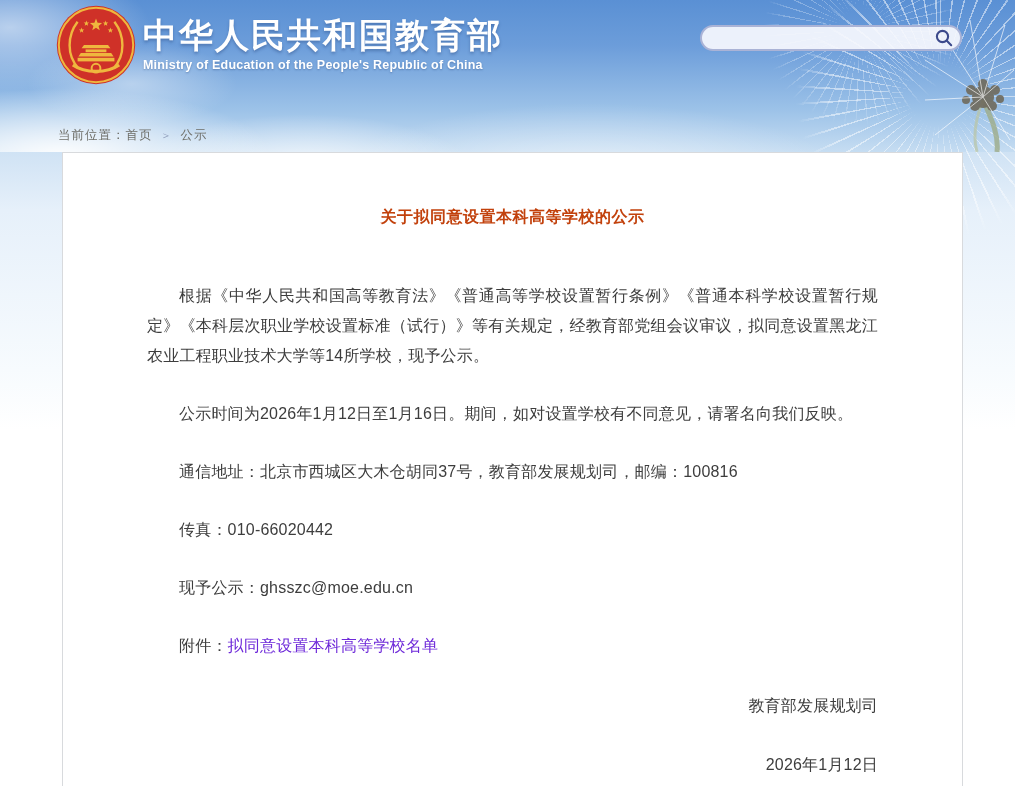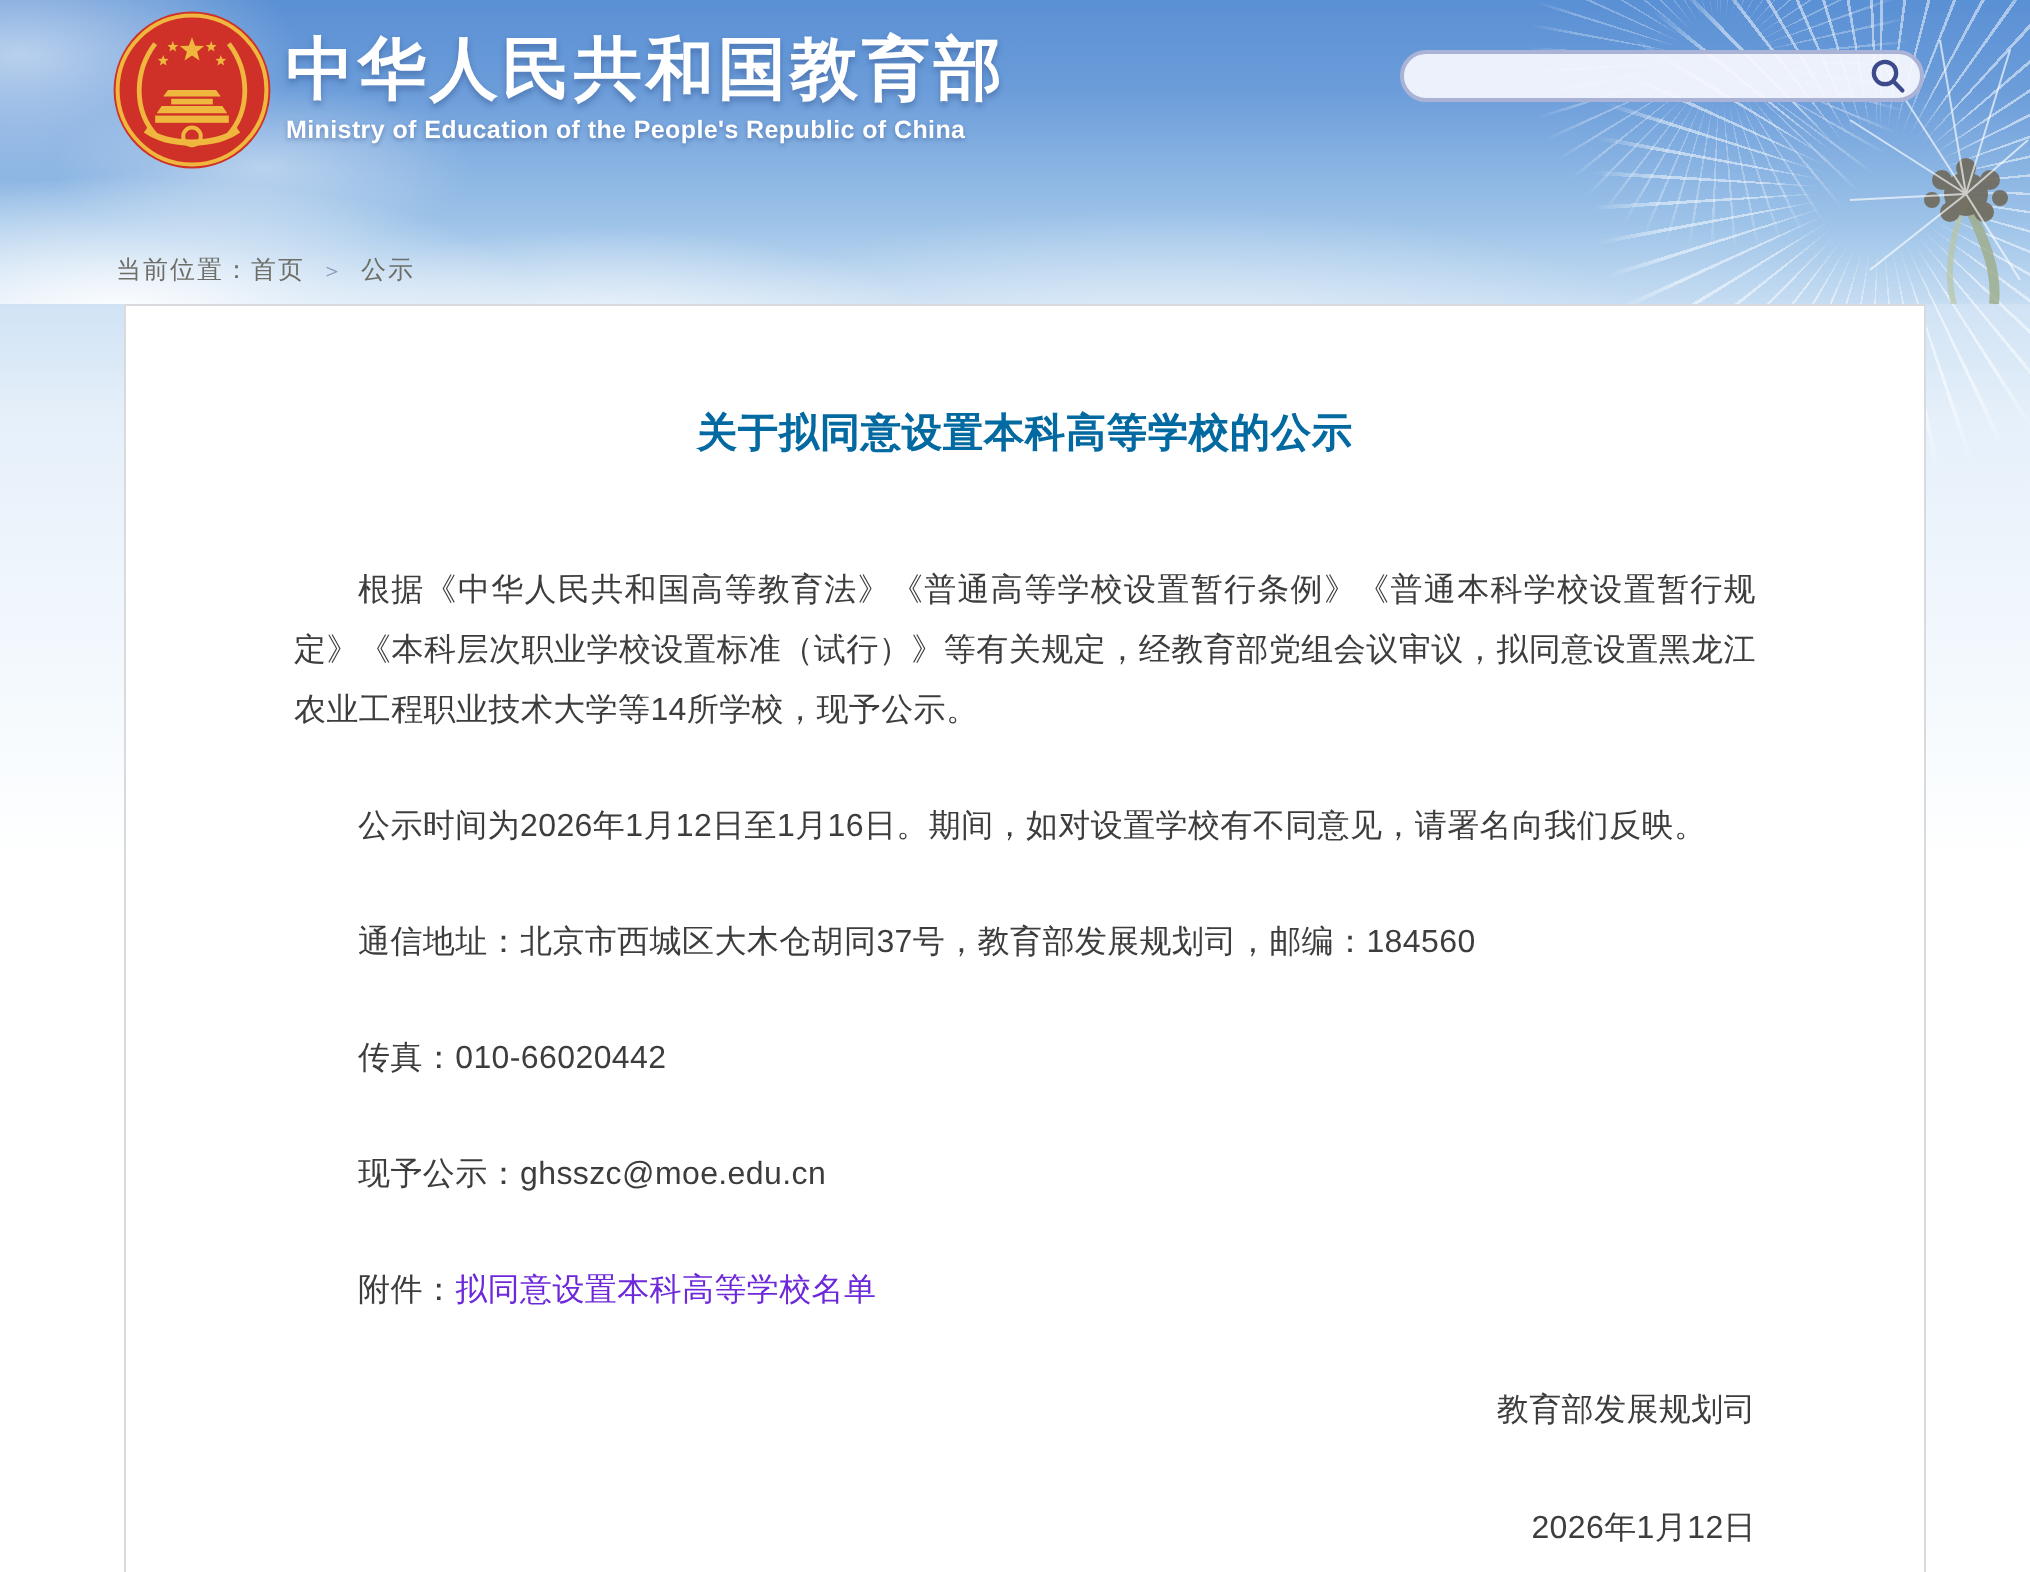--- a/index.html
+++ b/index.html
@@ -65,22 +65,22 @@
   .breadcrumb a{ color:#6e6e68; text-decoration:none; cursor:pointer; }
   .breadcrumb .sep{ color:#8a97b5; margin:0 8px; font-size:11px; }
 
   
   .panel{
     position:absolute; left:62px; top:152px; width:901px; height:634px;
     background:#ffffff; border:1px solid #d8dadd; border-bottom:none;
     padding:0 84px;
   }
   .doc-title{
-    margin-top:50px; text-align:center; font-size:20px; line-height:28px;
-    font-weight:bold; color:#0369a1; letter-spacing:.5px;
+    margin-top:50px; text-align:center; font-size:16px; line-height:28px;
+    font-weight:bold; color:#c2410c; letter-spacing:.5px;
   }
   .doc-p{
     margin-top:28px; font-size:16px; line-height:30px; color:#3d3d3d;
     text-indent:2em; letter-spacing:.2px; text-align:justify;
   }
   .doc-p.first{ margin-top:50px; }
   .attach-link{ color:#6d28d9; text-decoration:none; cursor:pointer; }
   .sig{ margin-top:30px; text-indent:0; text-align:right; }
   .date{ margin-top:29px; text-indent:0; text-align:right; }
 </style>
@@ -155,21 +155,21 @@
   <div class="breadcrumb">
     <span>当前位置：</span><a>首页</a><span class="sep">＞</span><a>公示</a>
   </div>
 </div>
 
 <div class="panel">
   <h1 class="doc-title">关于拟同意设置本科高等学校的公示</h1>
 
   <p class="doc-p first">根据《中华人民共和国高等教育法》《普通高等学校设置暂行条例》《普通本科学校设置暂行规定》《本科层次职业学校设置标准（试行）》等有关规定，经教育部党组会议审议，拟同意设置黑龙江农业工程职业技术大学等14所学校，现予公示。</p>
   <p class="doc-p">公示时间为2026年1月12日至1月16日。期间，如对设置学校有不同意见，请署名向我们反映。</p>
-  <p class="doc-p">通信地址：北京市西城区大木仓胡同37号，教育部发展规划司，邮编：184560</p>
+  <p class="doc-p">通信地址：北京市西城区大木仓胡同37号，教育部发展规划司，邮编：100816</p>
   <p class="doc-p">传真：010-66020442</p>
   <p class="doc-p">现予公示：ghsszc@moe.edu.cn</p>
 
   <p class="doc-p">
     <span>附件：</span><a class="attach-link">拟同意设置本科高等学校名单</a>
   </p>
 
   <p class="doc-p sig">教育部发展规划司</p>
   <p class="doc-p date">2026年1月12日</p>
 </div>

